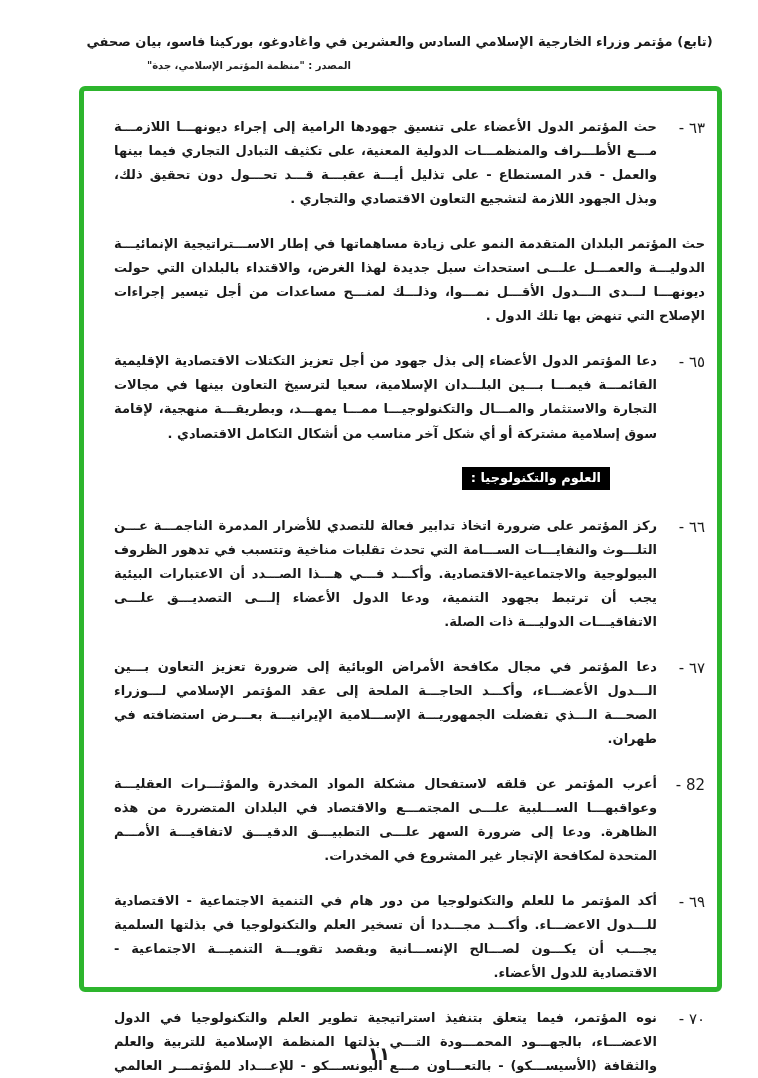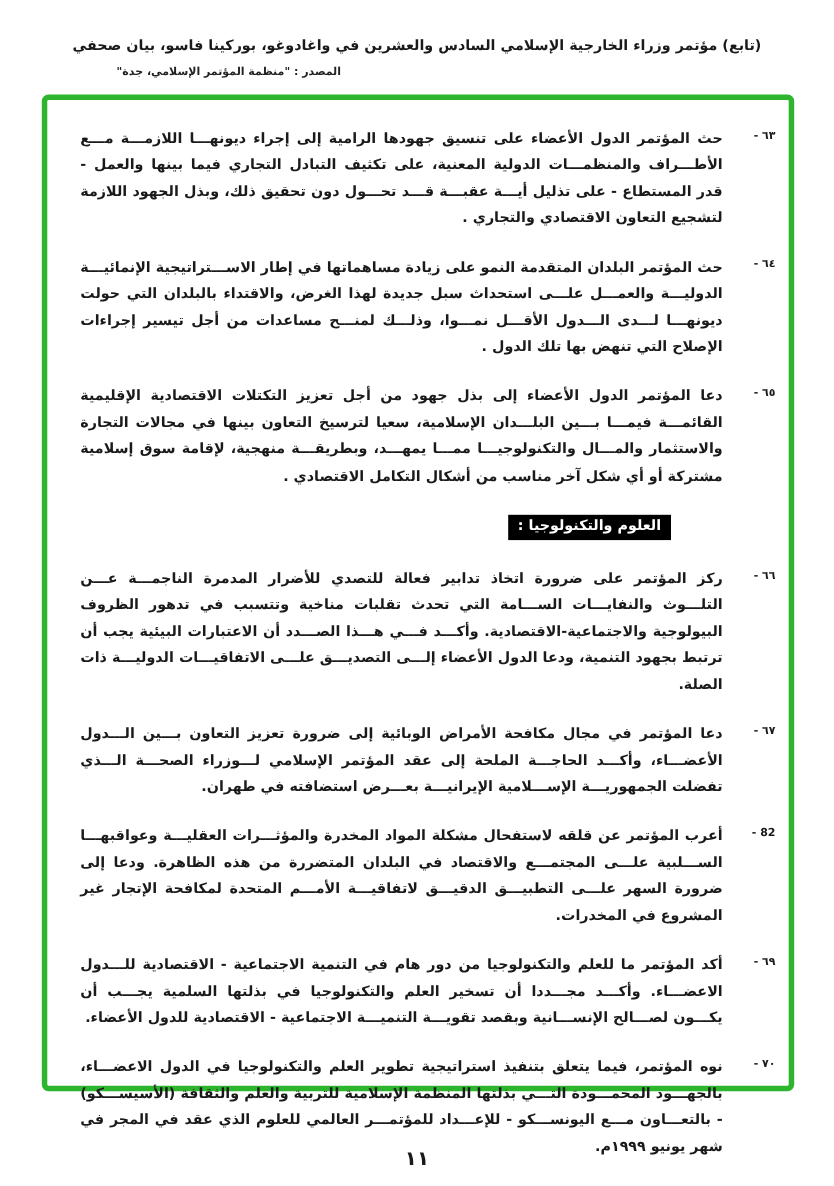--- a/index.html
+++ b/index.html
@@ -6,20 +6,21 @@
   html, body { background: #ffffff; }
   body { font-family: "DejaVu Sans", sans-serif; }
 
   .page {
     position: relative;
     width: 758px;
     height: 1078px;
     background: #ffffff;
     color: #1a1a1a;
     overflow: hidden;
+    padding-left: 41px;
   }
 
   .header { padding-top: 34px; }
 
   .title {
     direction: rtl;
     text-align: center;
     font-weight: bold;
     font-size: 13px;
     padding: 0 40px;
@@ -47,22 +48,22 @@
 
   .item {
     display: flex;
     gap: 4px;
     margin-bottom: 21px;
   }
 
   .num {
     flex: 0 0 44px;
     width: 44px;
-    font-weight: bold;
-    font-size: 10px;
+    font-weight: normal;
+    font-size: 15px;
     line-height: 1.85;
     white-space: nowrap;
   }
 
   .body {
     flex: 1;
     font-weight: bold;
     font-size: 13px;
     line-height: 1.85;
     text-align: justify;
@@ -103,21 +104,20 @@
   </div>
 
   <div class="frame" style="border-color: rgb(45, 181, 45);">
 
     <div class="item">
       <div class="num">٦٣ -</div>
       <div class="body">حث المؤتمر الدول الأعضاء على تنسيق جهودها الرامية إلى إجراء ديونهـــا اللازمـــة مـــع الأطـــراف والمنظمـــات الدولية المعنية، على تكثيف التبادل التجاري فيما بينها والعمل - قدر المستطاع - على تذليل أيـــة عقبـــة قـــد تحـــول دون تحقيق ذلك، وبذل الجهود اللازمة لتشجيع التعاون الاقتصادي والتجاري .</div>
     </div>
 
     <div class="item">
-      <div class="num">٦٤ -</div>
       <div class="body">حث المؤتمر البلدان المتقدمة النمو على زيادة مساهماتها في إطار الاســـتراتيجية الإنمائيـــة الدوليـــة والعمـــل علـــى استحداث سبل جديدة لهذا الغرض، والاقتداء بالبلدان التي حولت ديونهـــا لـــدى الـــدول الأقـــل نمـــوا، وذلـــك لمنـــح مساعدات من أجل تيسير إجراءات الإصلاح التي تنهض بها تلك الدول .</div>
     </div>
 
     <div class="item">
       <div class="num">٦٥ -</div>
       <div class="body">دعا المؤتمر الدول الأعضاء إلى بذل جهود من أجل تعزيز التكتلات الاقتصادية الإقليمية القائمـــة فيمـــا بـــين البلـــدان الإسلامية، سعيا لترسيخ التعاون بينها في مجالات التجارة والاستثمار والمـــال والتكنولوجيـــا ممـــا يمهـــد، وبطريقـــة منهجية، لإقامة سوق إسلامية مشتركة أو أي شكل آخر مناسب من أشكال التكامل الاقتصادي .</div>
     </div>
 
     <div class="section-heading">
       <span style="background: rgb(0, 0, 0); color: rgb(255, 255, 255);">العلوم والتكنولوجيا :</span>

